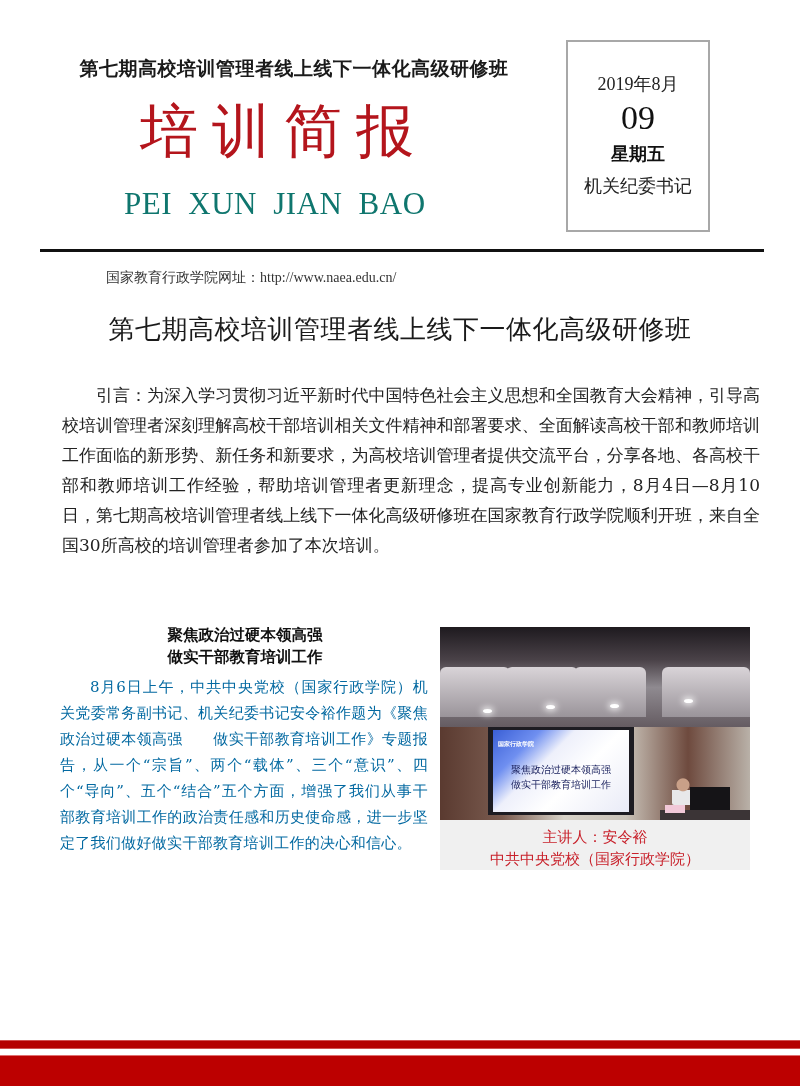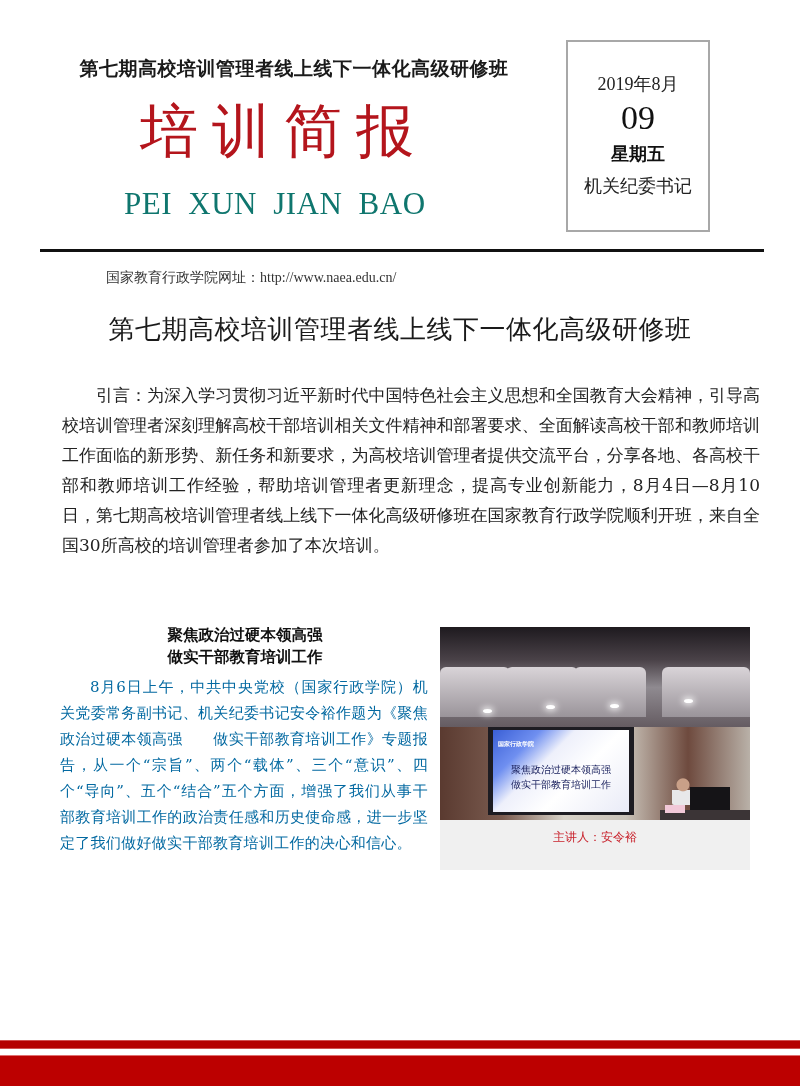--- a/index.html
+++ b/index.html
@@ -111,21 +111,21 @@
     }
     .photo .nameplate {
       position: absolute; left: 225px; top: 178px; width: 20px; height: 8px; background: #f1c8d8;
     }
 
     .caption {
       position: absolute; left: 440px; top: 820px; width: 310px; height: 50px; background: #f0f0f0;
     }
     .caption-text {
       position: absolute; left: 440px; top: 826px; width: 310px; text-align: center;
-      font-size: 12px; line-height: 22px; color: #c8212b;
+      font-size: 15px; line-height: 22px; color: #c8212b;
     }
     .caption-text div { white-space: nowrap; }
     .caption-text .l3 { margin-left: -16px; width: 342px; }
 
     .footer-band-thin {
       position: absolute; left: 0; top: 1040px; width: 800px; height: 9px; background: #b40000;
       border-top: 1px solid #d05050; border-bottom: 1px solid #d05050;
     }
     .footer-band-thick {
       position: absolute; left: 0; top: 1055px; width: 800px; height: 31px; background: #bc0000;
@@ -181,16 +181,17 @@
   </div>
   <div class="speaker"></div>
   <div class="laptop"></div>
   <div class="desk"></div>
   <div class="nameplate"></div>
 </div>
 
 <div class="caption"></div>
 <div class="caption-text">
   <div>主讲人：安令裕</div>
+  <div>中共中央党校（国家行政学院）</div>
 </div>
 
 <div class="footer-band-thin"></div>
 <div class="footer-band-thick"></div>
 
 </body></html>

